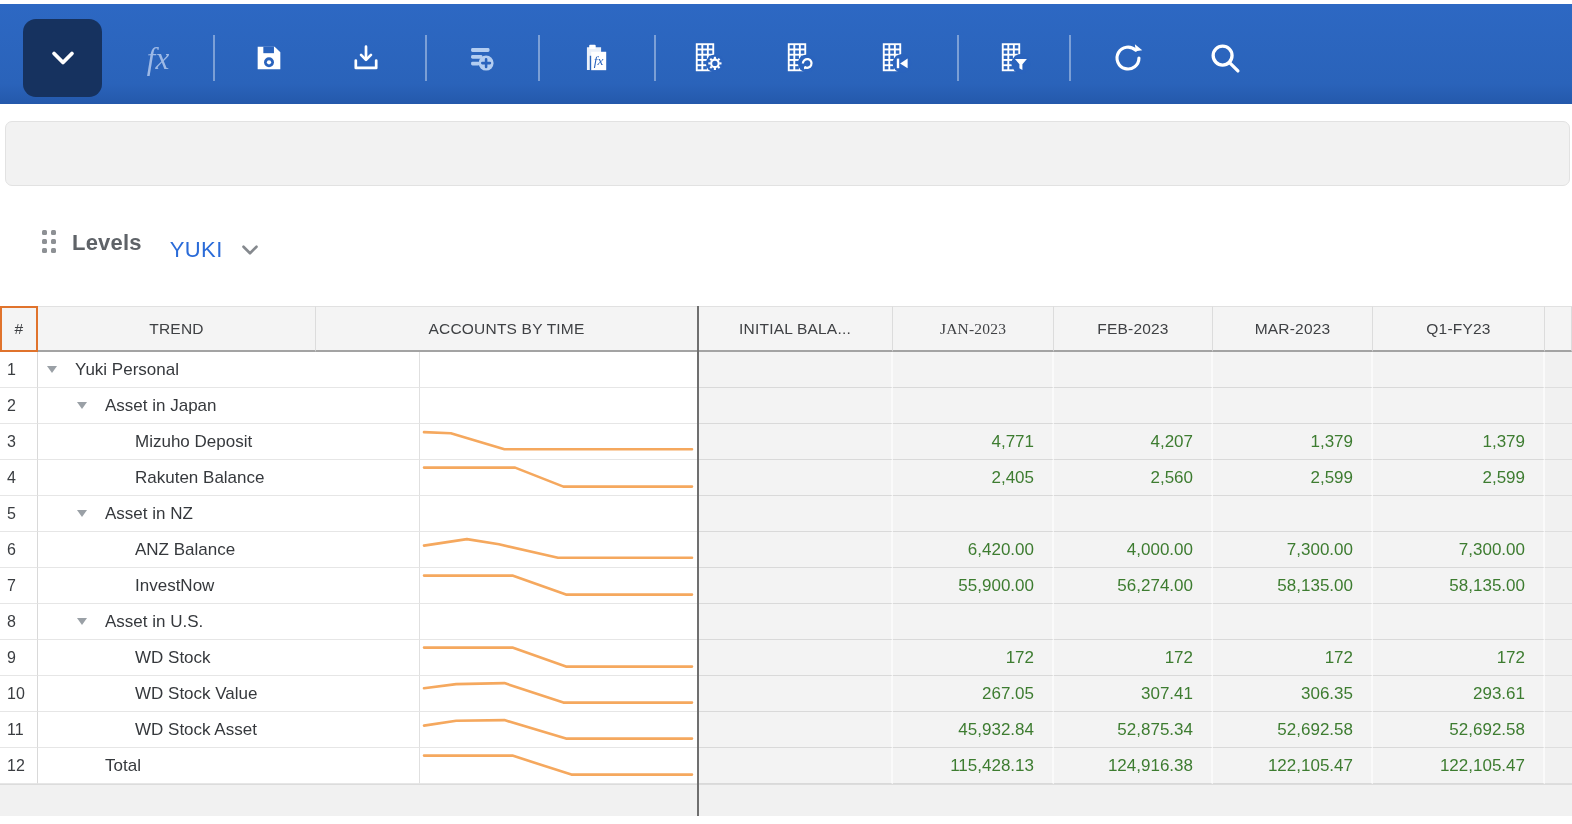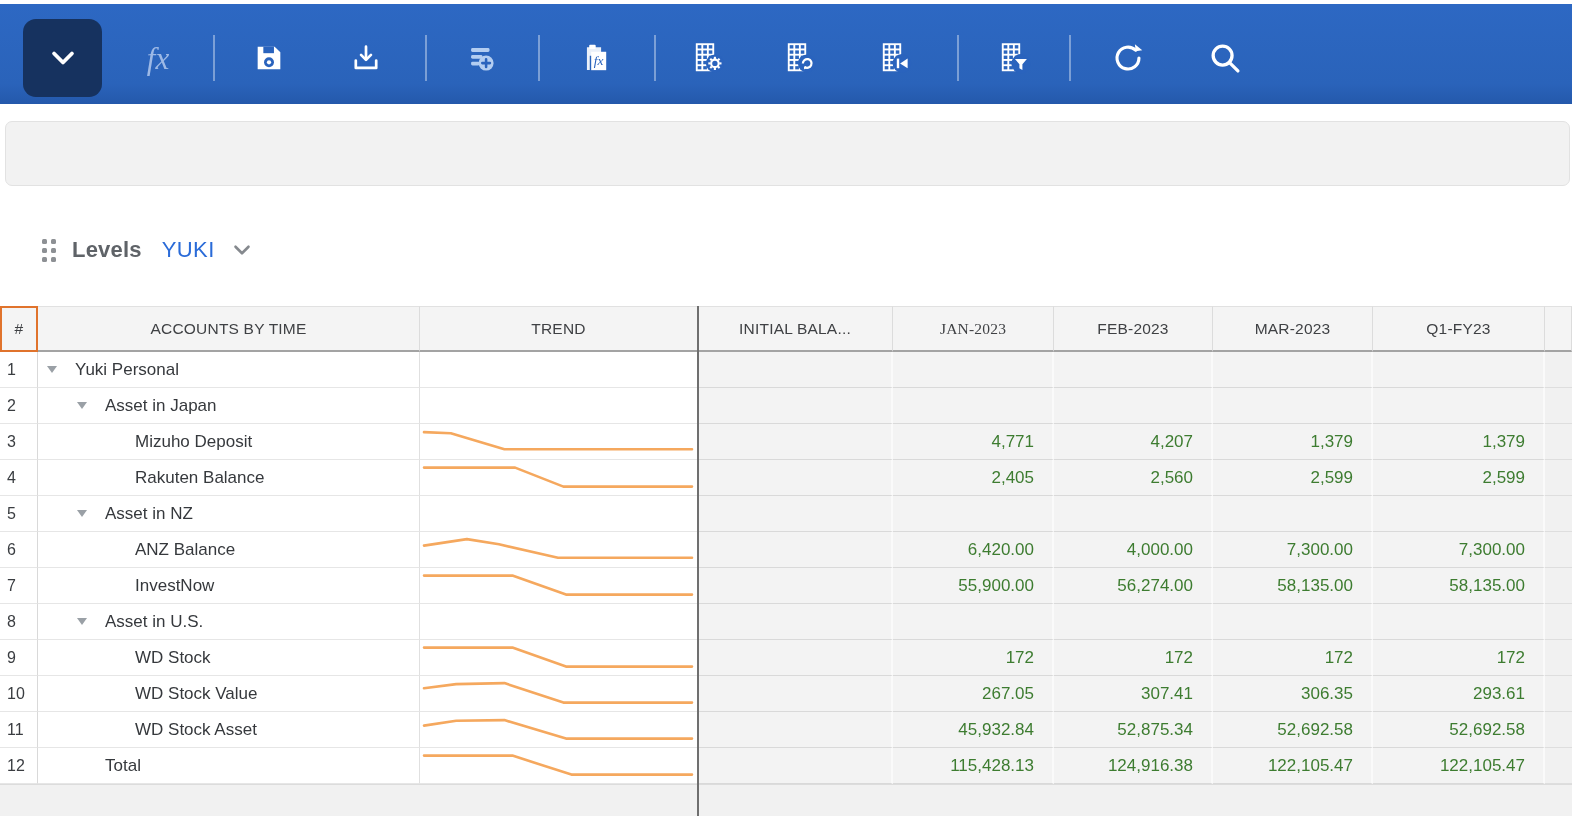--- a/index.html
+++ b/index.html
@@ -15,26 +15,26 @@
            background:transparent;border:none;padding:0;cursor:pointer;}
   .tb-sep{position:absolute;top:31px;width:2px;height:46px;background:rgba(255,255,255,0.38);}
   .fx-glyph{font-family:"Liberation Serif","DejaVu Serif",serif;font-style:italic;
             font-size:31px;color:#9db9e6;line-height:1;}
 
   
   .formula-bar{position:absolute;left:5px;right:2px;top:121px;height:63px;background:#f2f2f2;
                border:1px solid #e2e2e2;border-radius:7px;}
 
   
-  .levels{position:absolute;left:42px;top:230px;height:40px;display:flex;align-items:center;}
+  .levels{position:absolute;left:42px;top:230px;height:40px;display:flex;}
   .drag-handle{display:grid;grid-template-columns:5px 5px;grid-auto-rows:5px;gap:4px;margin-right:16px;cursor:grab;}
   .drag-handle i{width:5px;height:5px;border-radius:1.5px;background:#8d9094;}
   .levels-label{font-size:22px;font-weight:bold;color:#5f6368;letter-spacing:.2px;}
   .levels-value{display:flex;align-items:center;background:none;border:none;cursor:pointer;
-                margin-left:20px;padding:0;font-size:22px;color:#2a6bd8;letter-spacing:.4px;}
+                margin-left:28px;padding:0;font-size:22px;color:#2a6bd8;letter-spacing:.4px;}
   .levels-value .chev{margin-left:14px;display:flex;}
 
   
   .grid{position:absolute;left:0;top:306px;width:1572px;height:518px;}
   .hrow,.trow{display:flex;}
   .hcell{box-sizing:border-box;height:46px;background:#f4f4f4;border-top:1px solid #e1e1e1;
          border-right:1px solid #dcdcdc;border-bottom:2px solid #a3a3a3;
          display:flex;align-items:center;justify-content:center;
          font-size:15.5px;color:#3f4144;letter-spacing:.2px;cursor:pointer;}
   .hcell.sel{border:2px solid #e0732c;}
@@ -216,22 +216,22 @@
         <svg width="26" height="26" viewBox="0 0 24 24" fill="none" stroke="#85898e" stroke-width="2.4" stroke-linecap="round" stroke-linejoin="round">
             <polyline points="6,9 12,15 18,9"></polyline>
           </svg>
       </span>
     </button>
   </div>
 
   <div class="grid">
     <div class="hrow" id="thead">
         <div class="hcell sel" style="width: 38px; flex: 0 0 38px;">#</div>
+        <div class="hcell" style="width: 278px; flex: 0 0 278px;">TREND</div>
         <div class="hcell" style="width: 382px; flex: 0 0 382px;">ACCOUNTS BY TIME</div>
-        <div class="hcell" style="width: 278px; flex: 0 0 278px;">TREND</div>
         <div class="hcell" style="width: 195px; flex: 0 0 195px;">INITIAL BALA...</div>
         <div class="hcell" style="width: 161px; flex: 0 0 161px; font-family: Liberation Serif, serif;">JAN-2023</div>
         <div class="hcell" style="width: 159px; flex: 0 0 159px;">FEB-2023</div>
         <div class="hcell" style="width: 160px; flex: 0 0 160px;">MAR-2023</div>
         <div class="hcell" style="width: 172px; flex: 0 0 172px;">Q1-FY23</div>
         <div class="hcell filler" style="width: 27px; flex: 0 0 27px;"></div>
       </div>
     <div id="tbody">
         <div class="trow">
           <div class="cell c-num" style="width: 38px; flex: 0 0 38px;">1</div>

